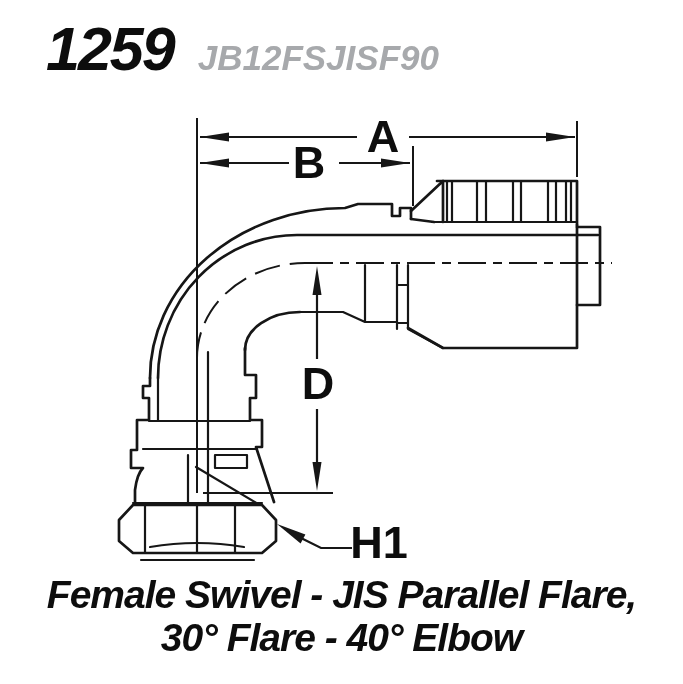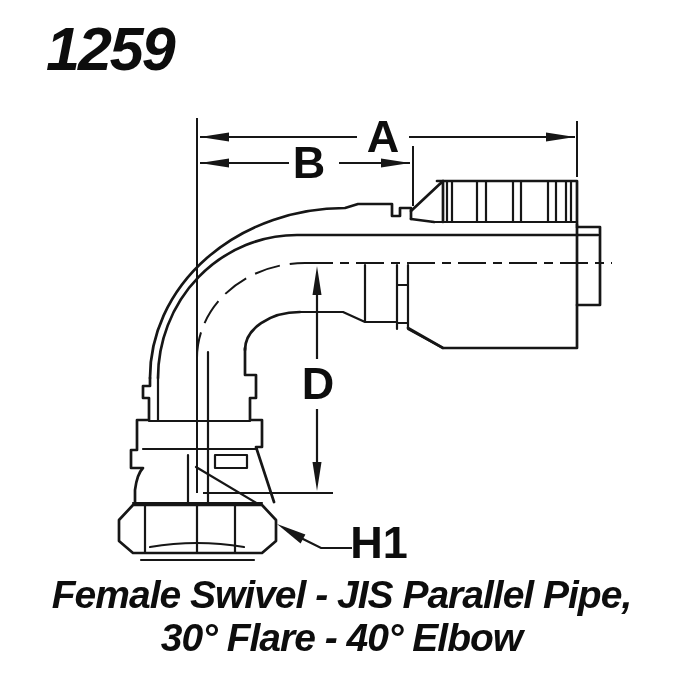--- a/index.html
+++ b/index.html
@@ -65,20 +65,21 @@
   }
   .arrowhead{fill:#161616;stroke:none;}
 </style>
 </head>
 <body>
 
 <div class="stage">
 
   <div class="header">
     <span class="cat-num">1259</span>
+    <span class="part-code">JB12FSJISF90</span>
   </div>
 
   <svg class="drawing" width="683" height="684" viewBox="0 0 683 684" xmlns="http://www.w3.org/2000/svg">
 
     <g>
       <path class="ext-stroke" d="M197 118 V493"></path>
       <path class="ext-stroke" d="M577 121 V177"></path>
       <path class="ext-stroke" d="M413 146 V206"></path>
       <path class="ext-stroke" d="M203 493 H333"></path>
     </g>
@@ -143,17 +144,17 @@
       <path class="detail-stroke" d="M196 467 L258 504"></path>
 
       <path class="part-stroke" d="M133 505 H262 L276 520 V541 L262 553 H133 L119 541 V520 Z"></path>
       <path class="detail-stroke" d="M145 505 V553 M197 505 V553 M235 505 V553"></path>
       <path class="detail-stroke" d="M150 547 Q197 539 244 547"></path>
       <path class="detail-stroke" d="M141 560 H254"></path>
     </g>
   </svg>
 
   <div class="caption">
-    <div>Female Swivel - JIS Parallel Pipe,</div>
+    <div>Female Swivel - JIS Parallel Flare,</div>
     <div>30° Flare - 40° Elbow</div>
   </div>
 
 </div>
 
 </body></html>

